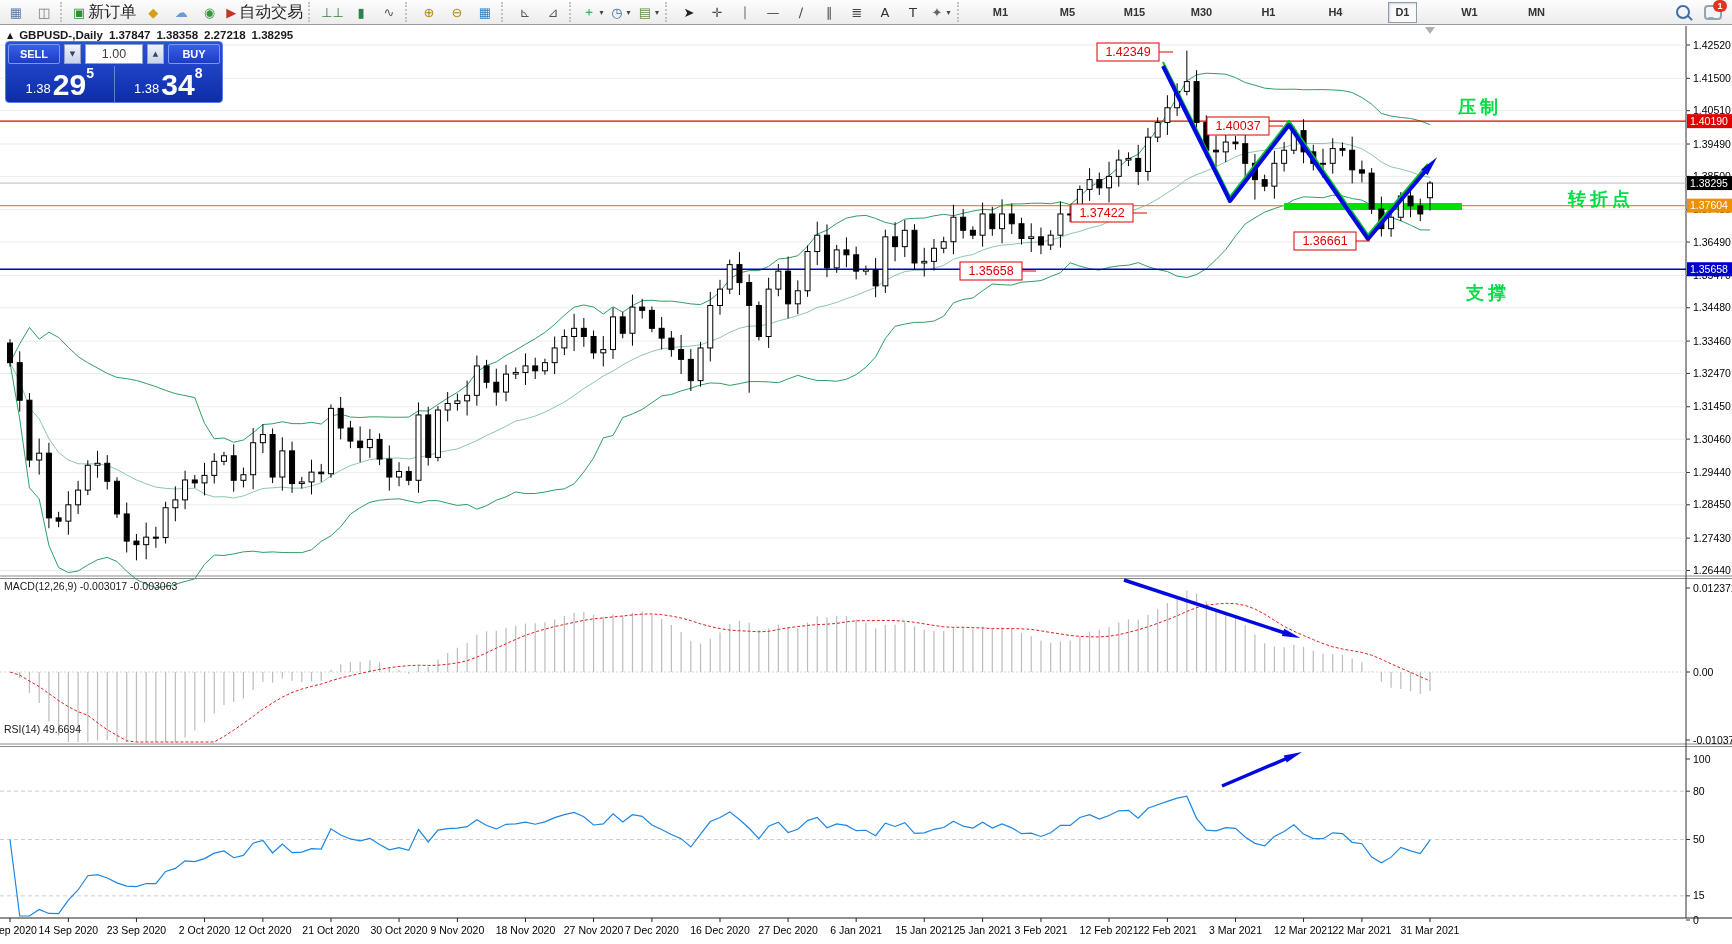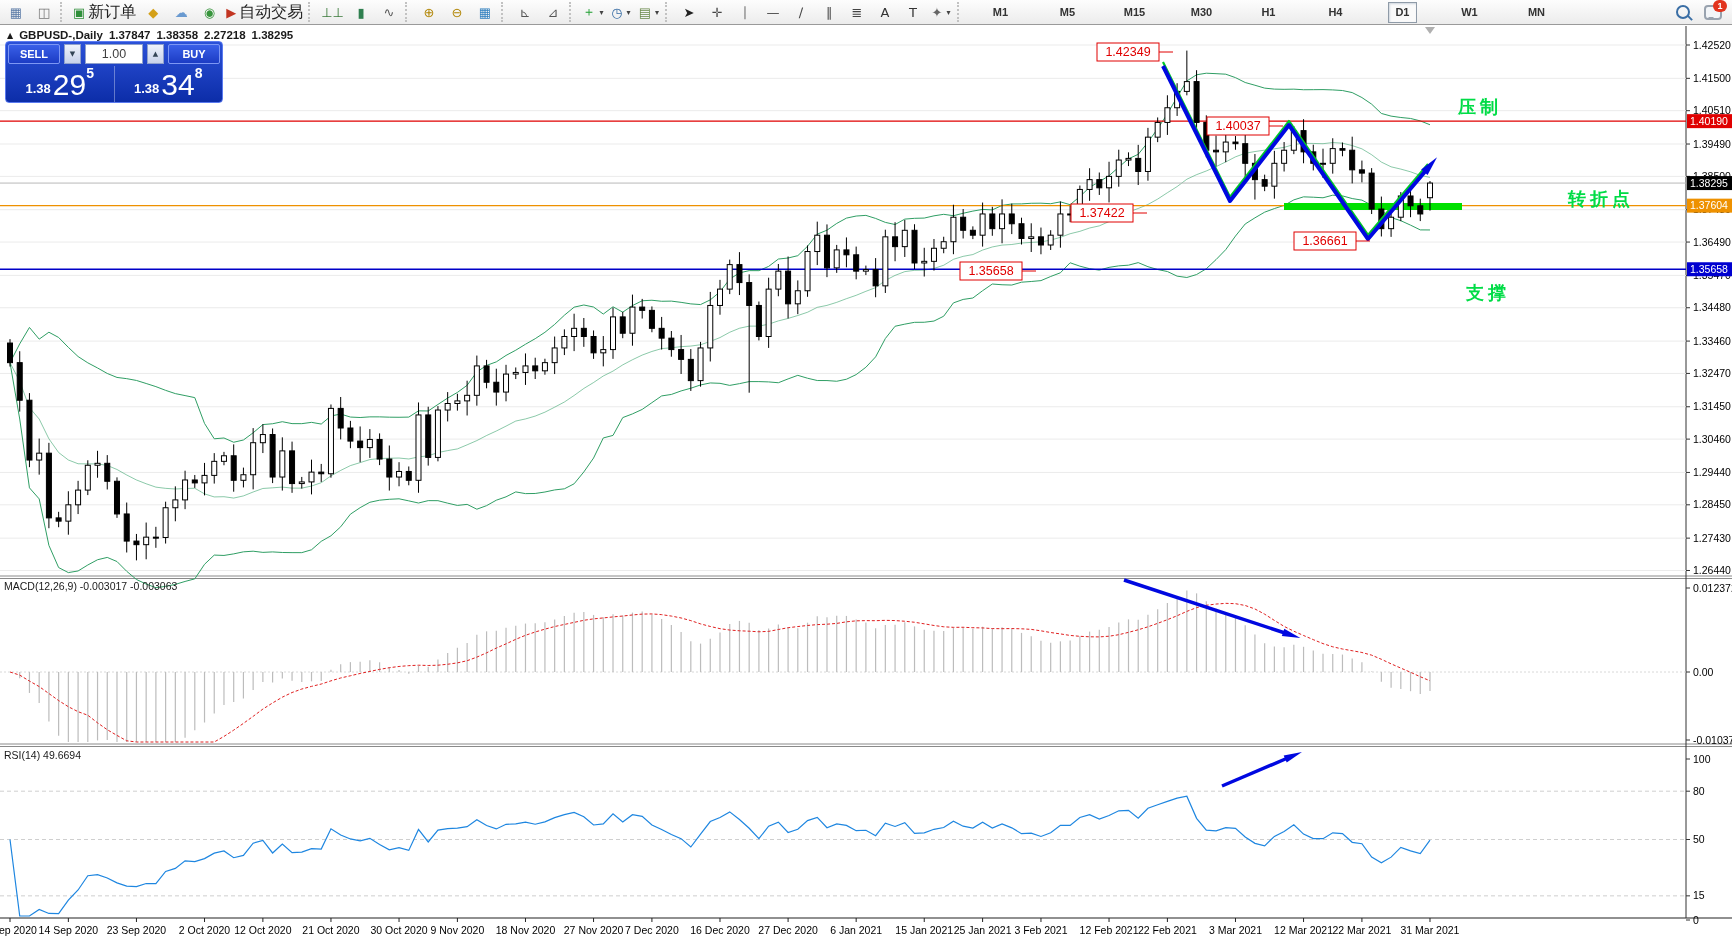--- a/index.html
+++ b/index.html
@@ -33,22 +33,22 @@
   .trade-row1{display:flex;align-items:flex-start;height:22px;padding:2px 2px 0 2px;gap:4px;}
   .tbtn{flex:0 0 50px;height:18px;display:flex;align-items:center;justify-content:center;font-size:11px;font-weight:bold;
         background:linear-gradient(#3a60e8,#1c3cc4);border:1px solid #7d97f4;border-radius:2px;}
   .spin{flex:0 0 15px;height:18px;background:linear-gradient(#eef2fb,#c8d2ea);border:1px solid #8fa0cc;color:#345;
         display:flex;align-items:center;justify-content:center;font-size:7px;font-family:"DejaVu Sans",sans-serif;}
   .vol{flex:1;height:18px;background:#fff;color:#404040;display:flex;align-items:center;justify-content:center;
        font-size:12.5px;border:1px solid #8fa0cc;}
   .trade-row2{display:flex;height:36px;}
   .pcell{flex:1;display:flex;align-items:flex-end;justify-content:center;padding-bottom:3px;}
   .pcell.left{border-right:1px solid rgba(255,255,255,.35);}
-  .psmall{font-size:13px;font-weight:bold;margin-right:2px;line-height:20px;margin-top:36px;}
-  .pbig{font-size:30px;font-weight:normal;line-height:28px;text-align:right;}
+  .psmall{font-size:13px;font-weight:normal;margin-right:2px;line-height:20px;margin-top:36px;}
+  .pbig{font-size:30px;font-weight:bold;line-height:28px;text-align:right;}
   .psup{font-size:14px;font-weight:bold;line-height:10px;align-self:flex-start;margin-top:2px;}
   
   .ind-label{position:absolute;font-size:10.5px;color:#1a1a1a;z-index:4;}
   svg text{font-family:"Liberation Sans",sans-serif;}
 </style>
 </head>
 <body>
 
 <div class="window">
 
@@ -836,14 +836,14 @@
       </div>
       <div class="pcell">
         <span class="psmall">1.38</span>
         <span class="pbig">34</span>
         <span class="psup">8</span>
       </div>
     </div>
   </div>
 
   <div class="ind-label" style="left:4px;top:580px;">MACD(12,26,9) -0.003017 -0.003063</div>
-  <div class="ind-label" style="left:4px;top:749px;">RSI(14) 49.6694</div>
+  <div class="ind-label" style="left:4px;top:723px;">RSI(14) 49.6694</div>
 </div>
 
 </body></html>

